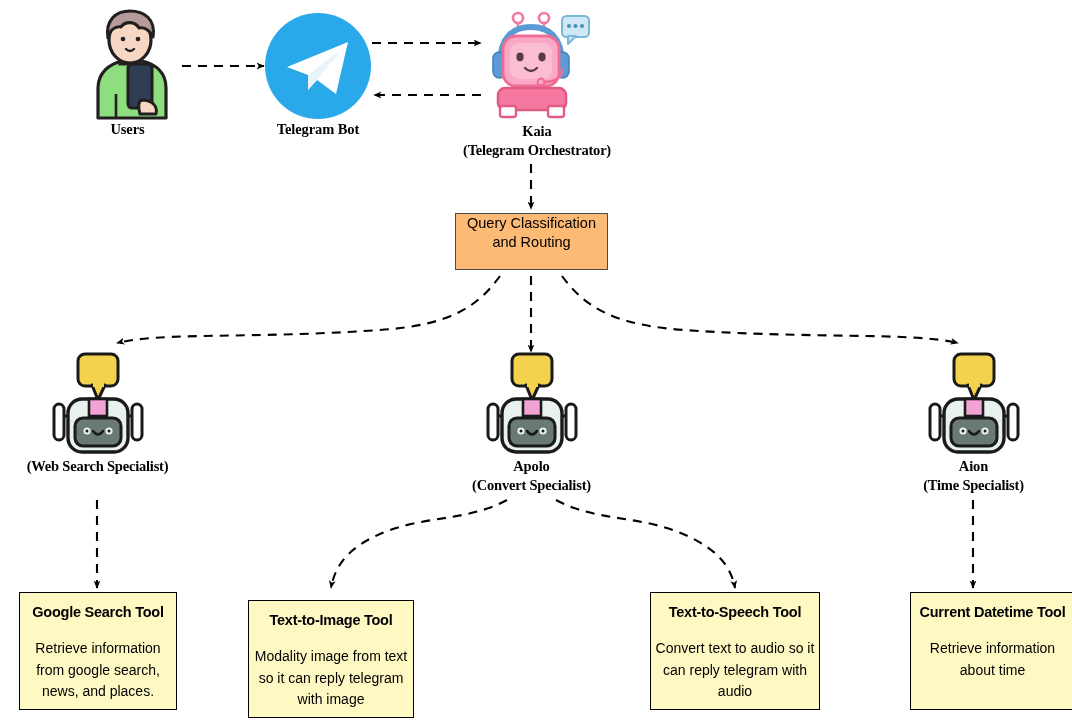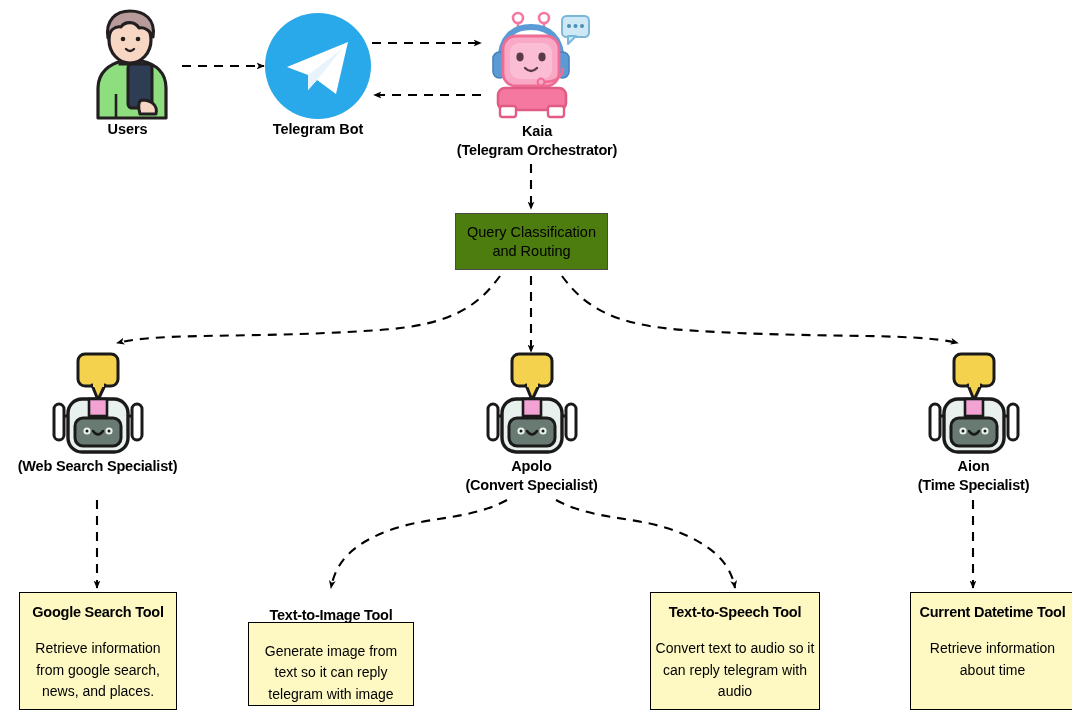--- a/index.html
+++ b/index.html
@@ -21,20 +21,21 @@
   }
   #edge-layer {
     position: absolute;
     left: 0; top: 0;
     width: 1072px;
     height: 720px;
     pointer-events: none;
   }
   .node {
     position: absolute;
+    font-family: Liberation Serif, serif;
   }
   .node-label {
     text-align: center;
     font-weight: bold;
     font-size: 14.5px;
     line-height: 19px;
     letter-spacing: -0.1px;
     color: #000;
     white-space: nowrap;
   }
@@ -50,23 +51,23 @@
   .icon-wrap {
     display: flex;
     justify-content: center;
     align-items: flex-end;
   }
   
   .process-box {
     position: absolute;
     box-sizing: border-box;
     border: 1.6px solid #4a4a4a;
-    background: #4d7c0f;
+    background: #fdba74;
     display: flex;
-    align-items: center;
+    align-items: flex-start;
     justify-content: center;
   }
   .process-box-text {
     text-align: center;
     font-size: 14.5px;
     line-height: 19px;
     color: #000;
   }
   
   .tool-box {
@@ -297,23 +298,23 @@
     </div>
     <div class="node-label">Aion</div>
     <div class="node-sublabel">(Time Specialist)</div>
   </div>
 
   <div class="tool-box" style="left:19px; top:592px; width:158px; height:118px;">
     <div class="tool-title">Google Search Tool</div>
     <div class="tool-desc">Retrieve information from google search, news, and places.</div>
   </div>
 
-  <div class="tool-box" style="left:248px; top:622px; width:166px; height:84px;justify-content:flex-end;">
+  <div class="tool-box" style="left:248px; top:600px; width:166px; height:118px;">
     <div class="tool-title">Text-to-Image Tool</div>
-    <div class="tool-desc">Generate image from text so it can reply telegram with image</div>
+    <div class="tool-desc">Modality image from text so it can reply telegram with image</div>
   </div>
 
   <div class="tool-box" style="left:650px; top:592px; width:170px; height:118px;">
     <div class="tool-title">Text-to-Speech Tool</div>
     <div class="tool-desc">Convert text to audio so it can reply telegram with audio</div>
   </div>
 
   <div class="tool-box" style="left:910px; top:592px; width:165px; height:118px;">
     <div class="tool-title">Current Datetime Tool</div>
     <div class="tool-desc">Retrieve information about time</div>

